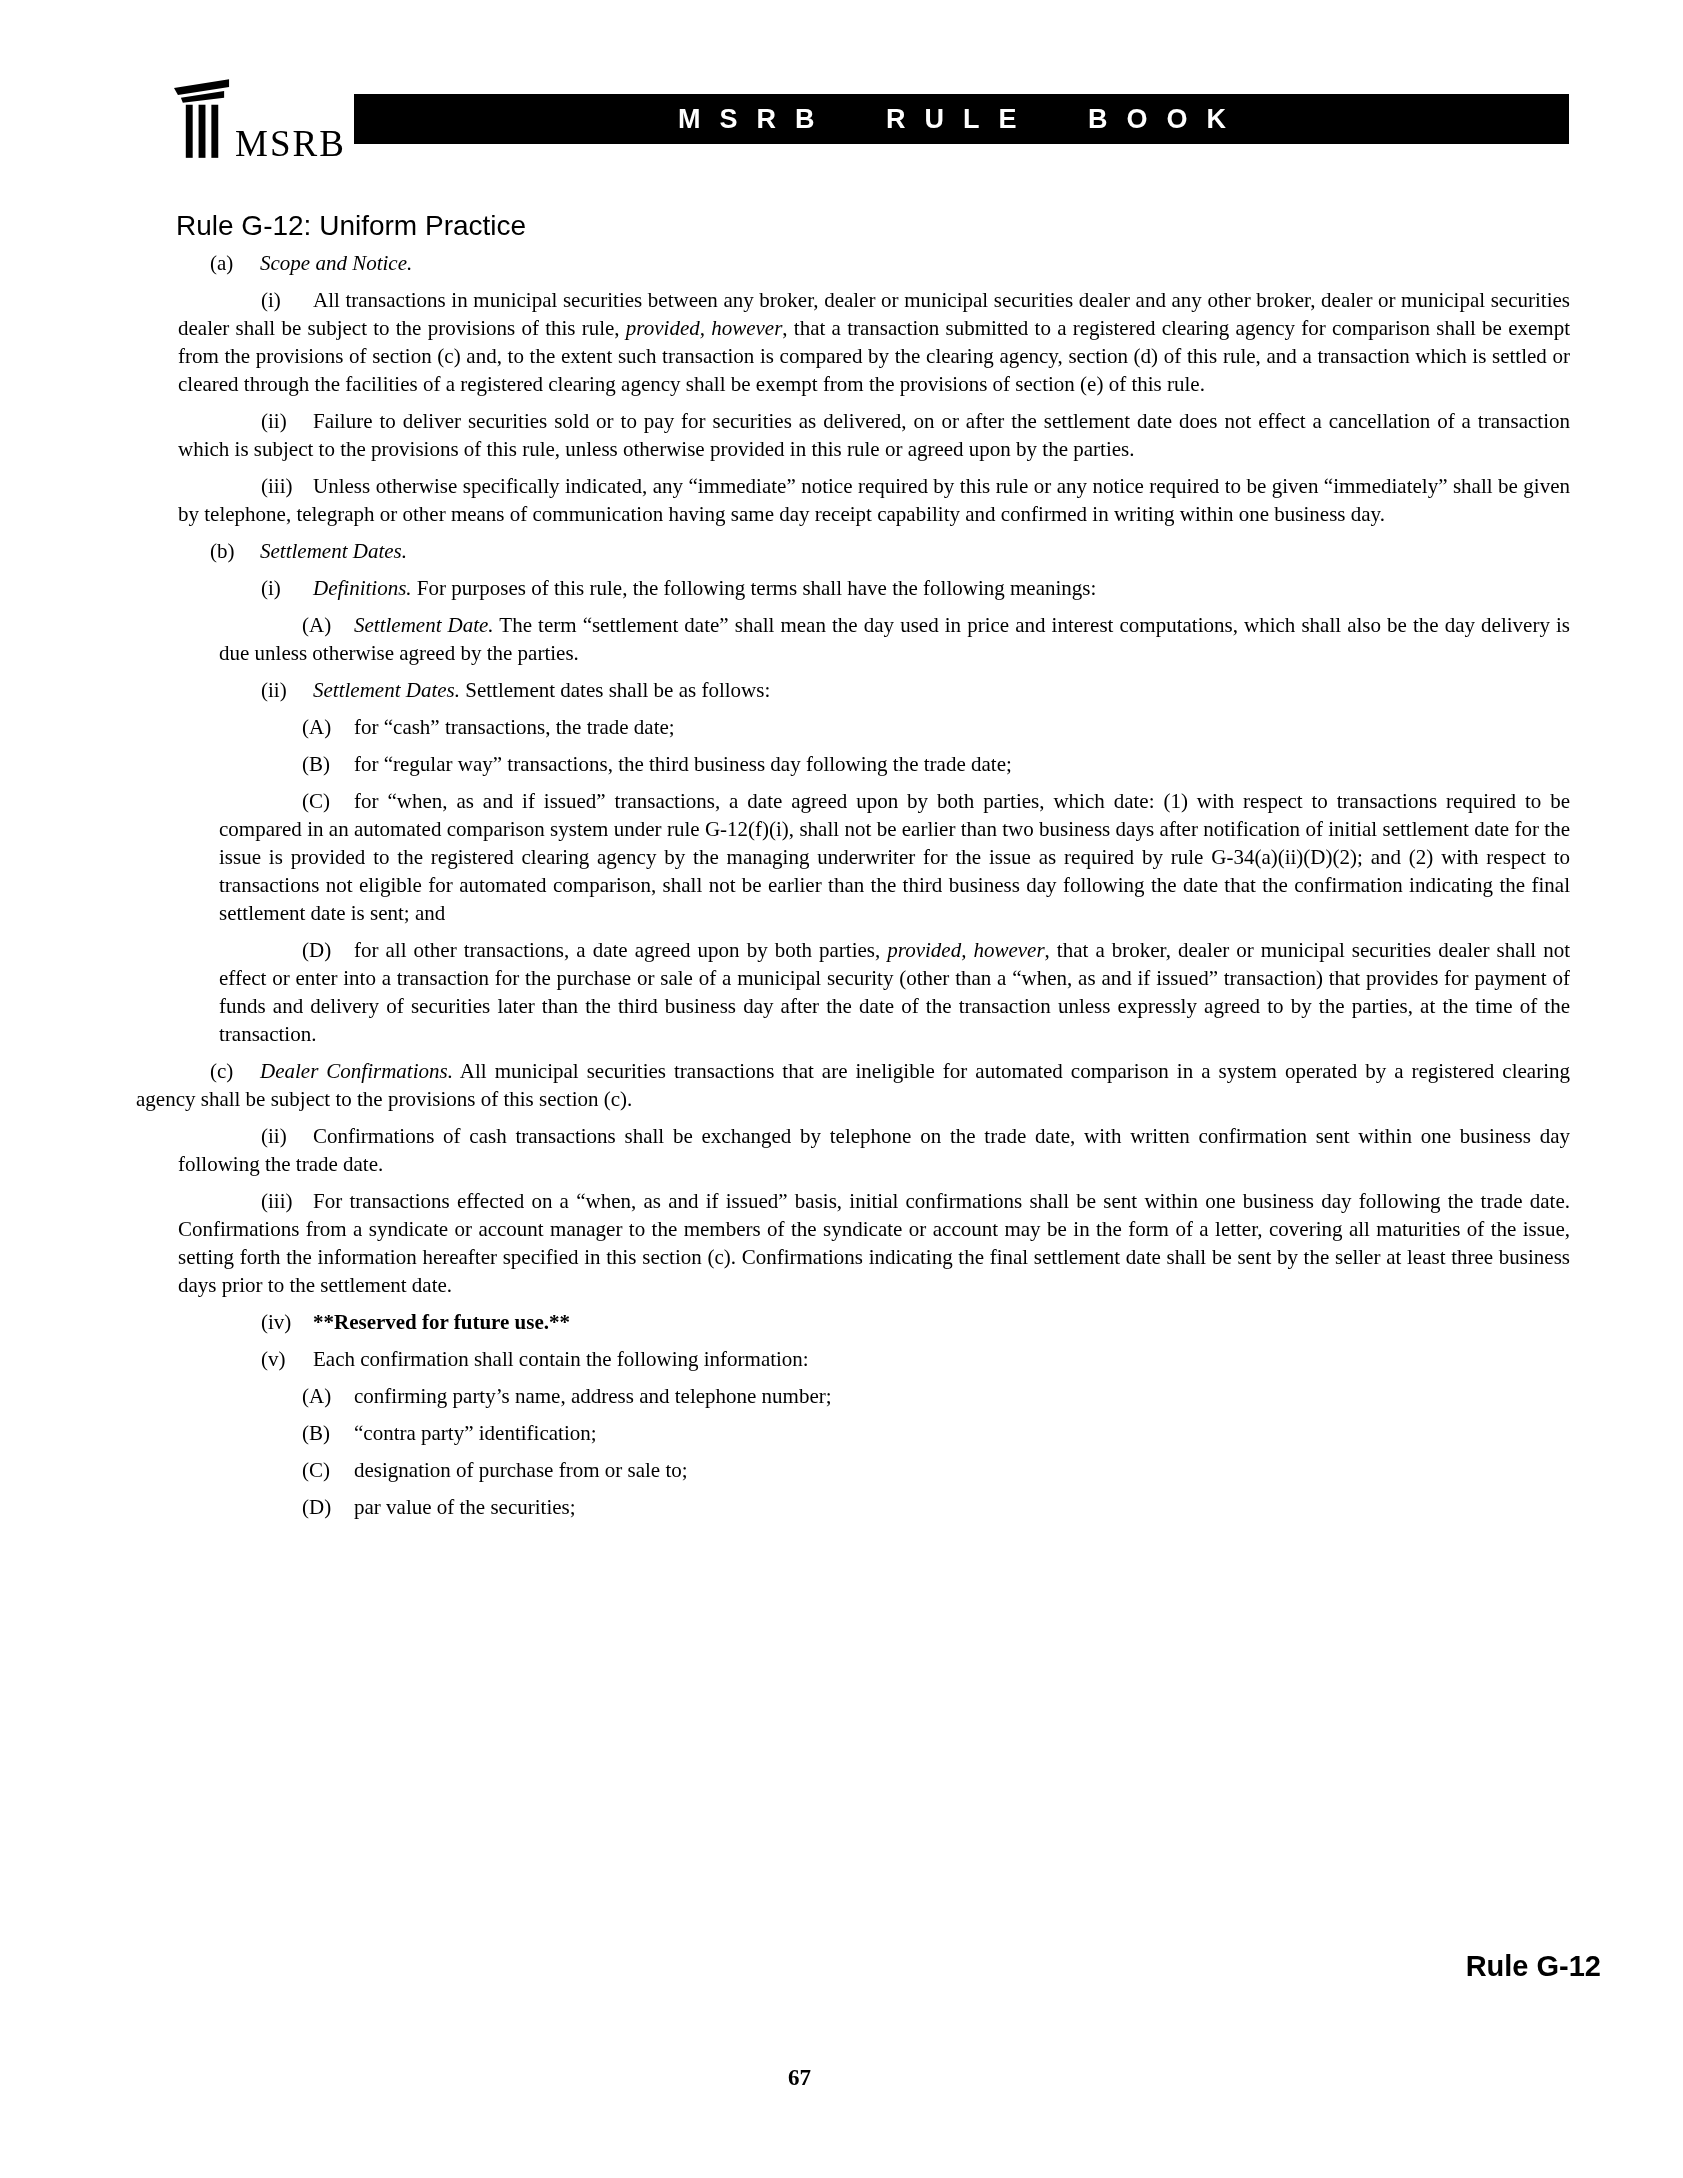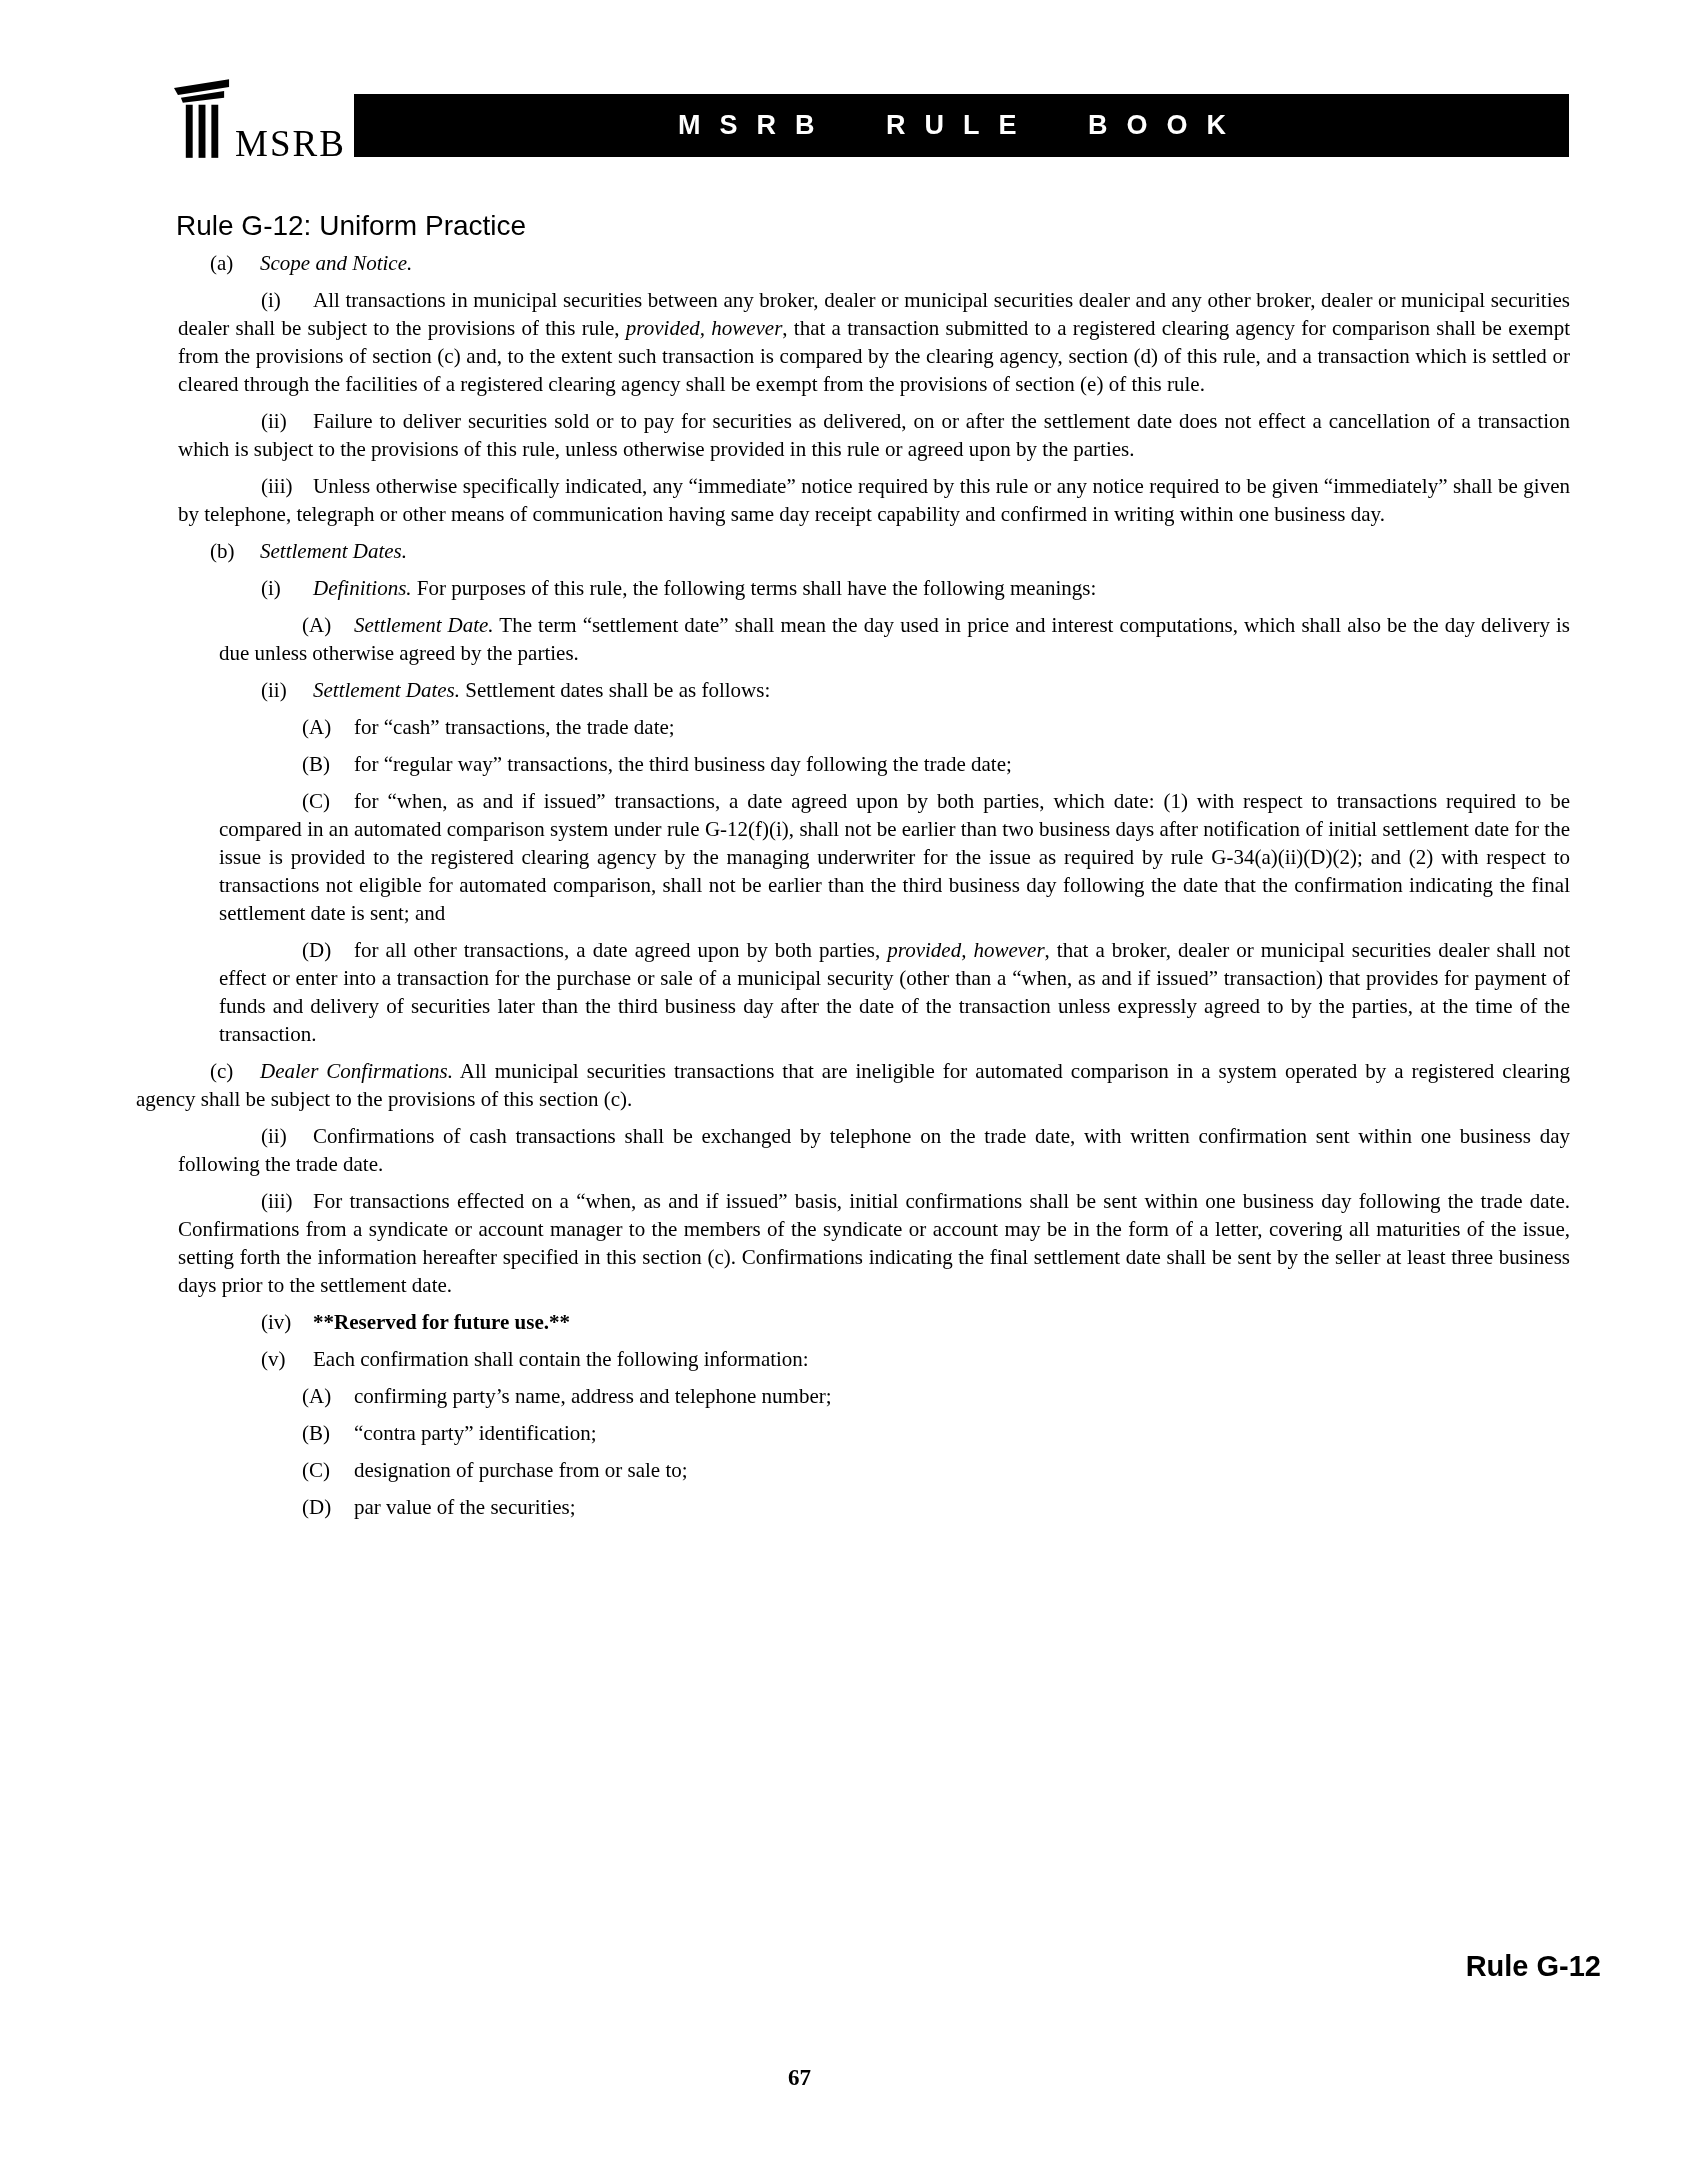--- a/index.html
+++ b/index.html
@@ -4,21 +4,21 @@
 <style>
   html,body{margin:0;padding:0;background:#fff;}
   .page{position:relative;width:1683px;height:2178px;background:#ffffff;color:#000;
         font-family:"Liberation Serif", serif;overflow:hidden;}
 
   
   .logo{position:absolute;left:174px;top:77px;height:83px;display:flex;align-items:flex-end;}
   .logo svg{display:block;}
   .logo-text{font-family:"Liberation Serif", serif;font-size:37px;letter-spacing:2px;
              line-height:1;margin-left:2px;transform:translateY(2px);}
-  .banner{position:absolute;left:354px;top:94px;width:1215px;height:63px;background:#000000;
+  .banner{position:absolute;left:354px;top:94px;width:1215px;height:50px;background:#000000;
           display:flex;align-items:center;justify-content:center;}
   .banner span{color:#ffffff;font-family:"Liberation Sans", sans-serif;font-weight:600;
                font-size:27px;letter-spacing:19px;word-spacing:26px;white-space:nowrap;}
 
   
   .title{position:absolute;left:176px;top:210px;margin:0;font-family:"Liberation Sans", sans-serif;
          font-weight:400;font-size:28px;color:#000;}
 
   
   .content{position:absolute;left:136px;top:249px;width:1434px;text-align:justify;

